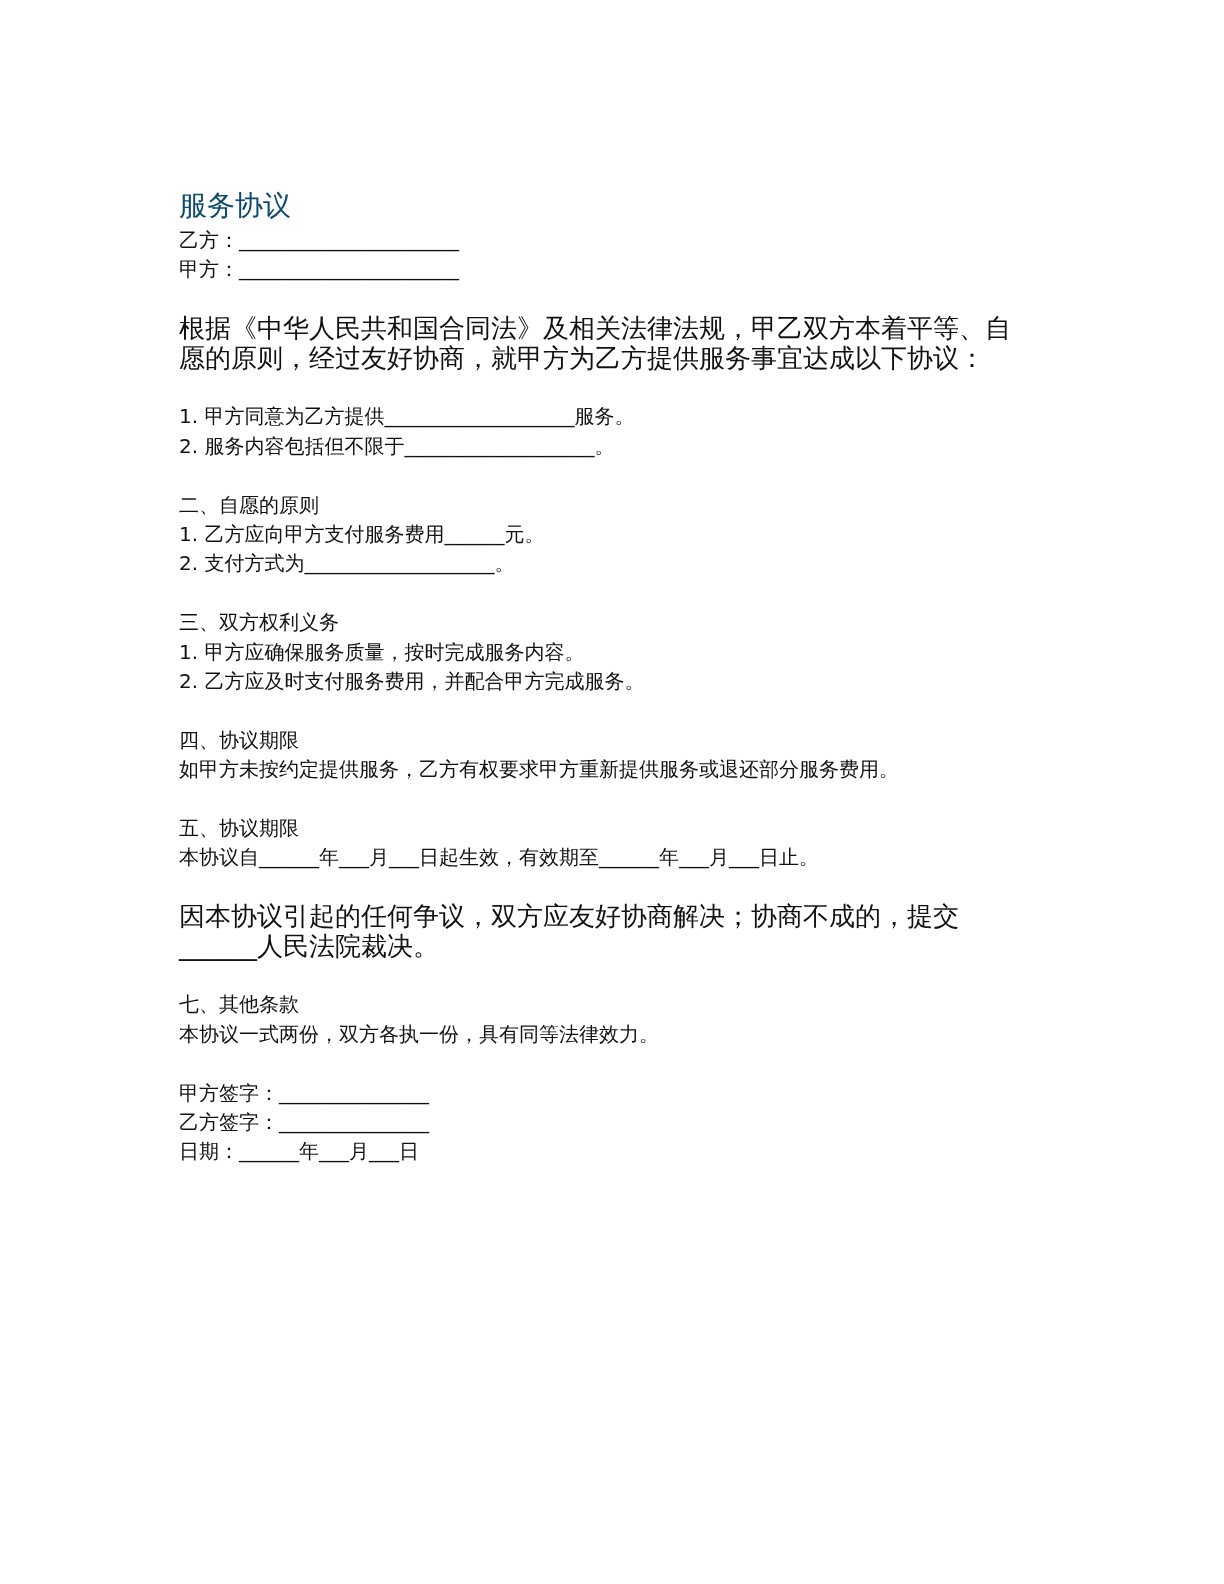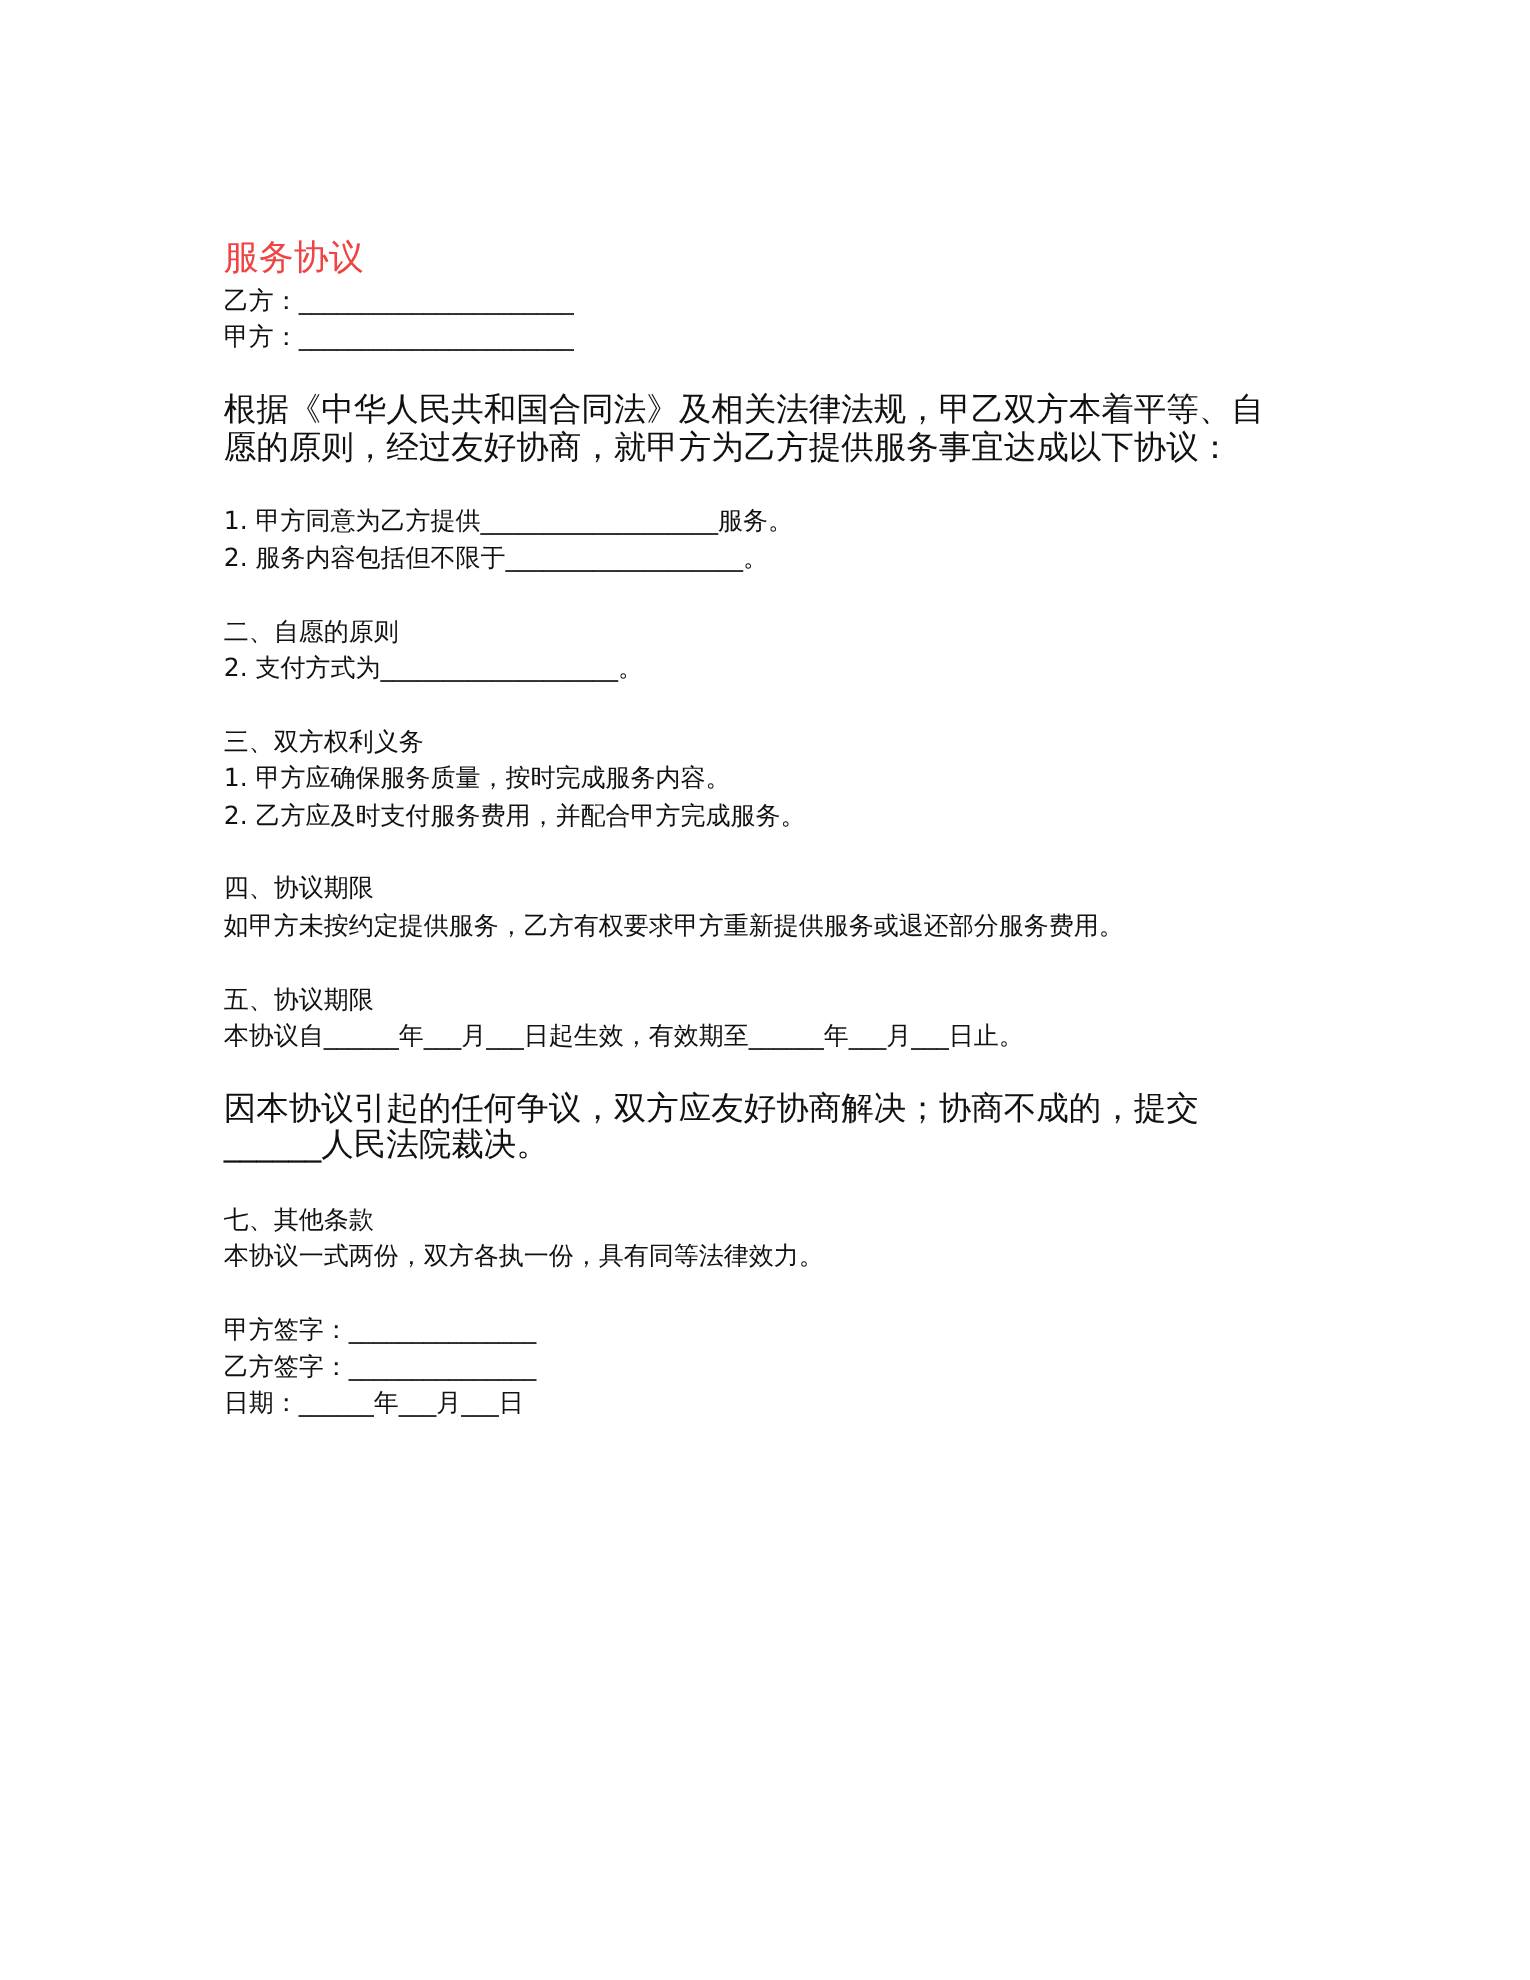--- a/index.html
+++ b/index.html
@@ -17,21 +17,21 @@
   }
   .page {
     position: absolute;
     left: 179px;
     top: 186px;
     width: 860px;
   }
   .title {
     font-size: 28px;
     line-height: 40px;
-    color: #ef4444;
+    color: #0c4a6e;
     margin: 0;
     font-weight: normal;
   }
   .line {
     font-size: 20px;
     line-height: 29.4px;
     white-space: pre-wrap;
     margin: 0;
   }
   .blank {
@@ -55,20 +55,21 @@
 
   <div class="blank"></div>
   <p class="para">根据《中华人民共和国合同法》及相关法律法规，甲乙双方本着平等、自愿的原则，经过友好协商，就甲方为乙方提供服务事宜达成以下协议：</p>
 
   <div class="blank"></div>
   <div class="line">1. 甲方同意为乙方提供___________________服务。</div>
   <div class="line">2. 服务内容包括但不限于___________________。</div>
 
   <div class="blank"></div>
   <div class="line">二、自愿的原则</div>
+  <div class="line">1. 乙方应向甲方支付服务费用______元。</div>
   <div class="line">2. 支付方式为___________________。</div>
 
   <div class="blank"></div>
   <div class="line">三、双方权利义务</div>
   <div class="line">1. 甲方应确保服务质量，按时完成服务内容。</div>
   <div class="line">2. 乙方应及时支付服务费用，并配合甲方完成服务。</div>
 
   <div class="blank"></div>
   <div class="line">四、协议期限</div>
   <div class="line">如甲方未按约定提供服务，乙方有权要求甲方重新提供服务或退还部分服务费用。</div>

